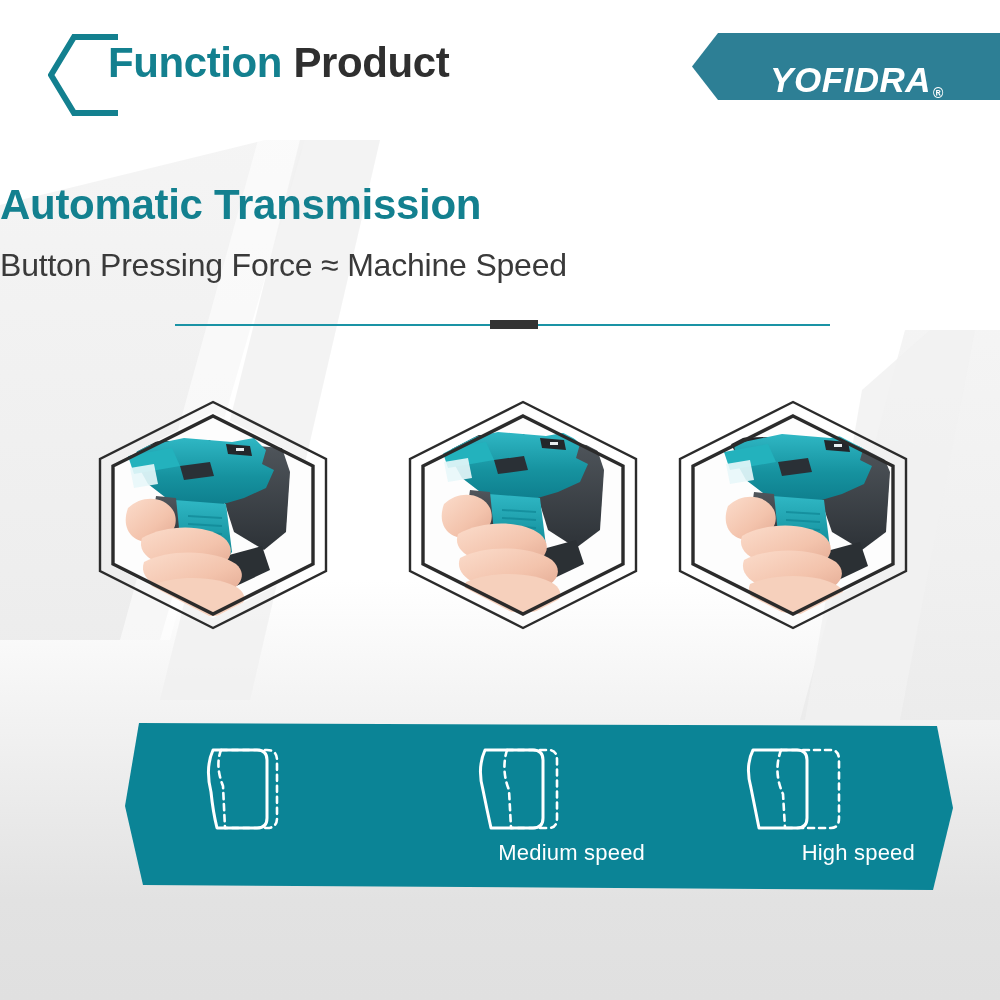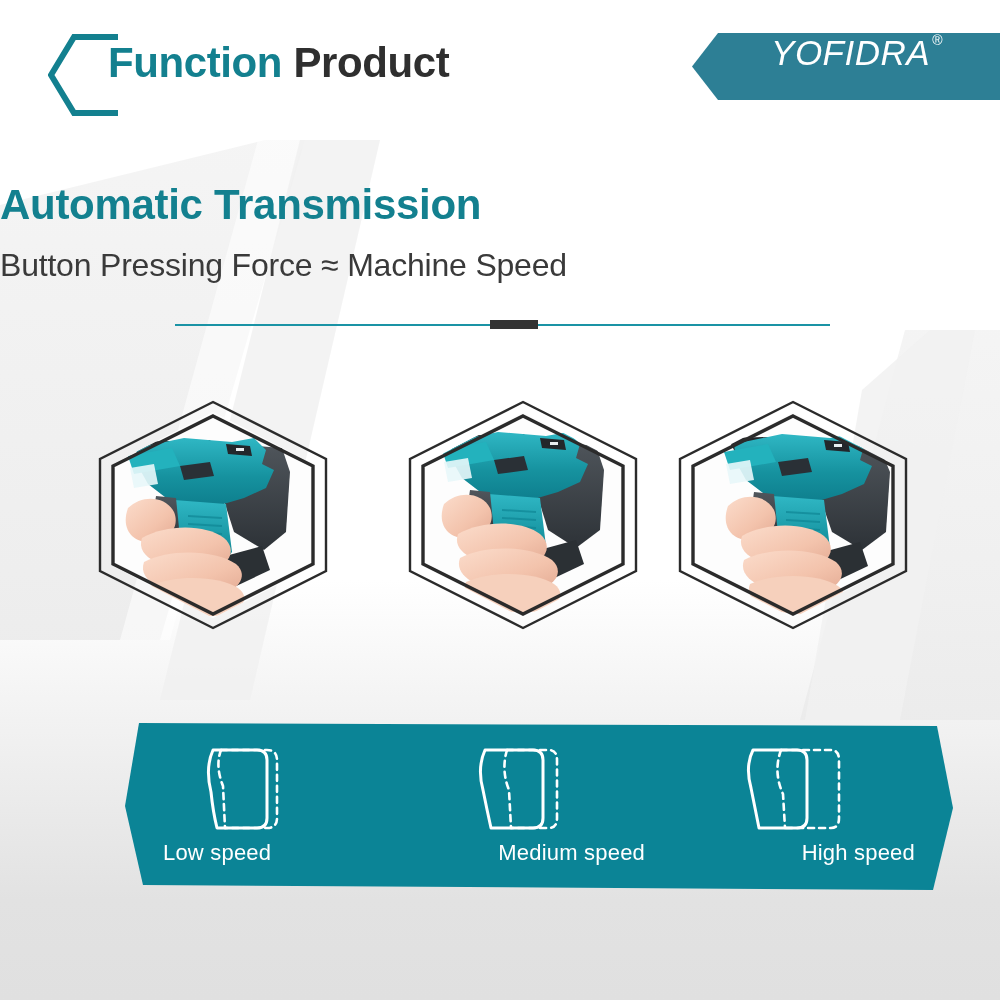--- a/index.html
+++ b/index.html
@@ -62,26 +62,26 @@
     top: 33px;
     width: 308px;
     height: 67px;
     background: #2d7f95;
     clip-path: polygon(26px 0, 100% 0, 100% 100%, 26px 100%, 0 50%);
   }
   .logo-text {
     position: absolute;
     left: 0; right: 0; top: 0; bottom: 0;
     display: flex;
-    align-items: flex-start;
+    align-items: flex-end;
     justify-content: center;
     padding-left: 22px;
     color: #ffffff;
     font-size: 35px;
-    font-weight: normal;
+    font-weight: bold;
     font-style: italic;
     letter-spacing: 0.5px;
     white-space: nowrap;
   }
   .logo-reg {
     font-size: 14px;
     font-style: normal;
     vertical-align: super;
     margin-left: 2px;
     line-height: 1;
@@ -393,21 +393,20 @@
 
       <div class="speed-item s1">
         <svg class="trigger-icon" viewBox="0 0 130 90">
 
           <path d="M 30 6 L 76 6 Q 86 6 86 16 L 86 74 Q 86 84 76 84 L 34 84" fill="none" stroke="#ffffff" stroke-width="2.6" stroke-dasharray="6 5" stroke-linecap="round"></path>
           <path d="M 30 6 Q 24 22 32 42 L 34 84" fill="none" stroke="#ffffff" stroke-width="2.6" stroke-dasharray="6 5" stroke-linecap="round"></path>
 
           <path d="M 22 6 L 66 6 Q 76 6 76 16 L 76 74 Q 76 84 66 84 L 26 84
                    Q 22 68 20 48 Q 14 24 22 6 Z" fill="none" stroke="#ffffff" stroke-width="3" stroke-linejoin="round"></path>
         </svg>
-        <div class="speed-label">Low speed</div>
       </div>
 
       <div class="speed-item s2">
         <svg class="trigger-icon" viewBox="0 0 130 90">
 
           <path d="M 44 6 L 86 6 Q 94 6 94 16 L 94 74 Q 94 84 86 84 L 48 84" fill="none" stroke="#ffffff" stroke-width="2.6" stroke-dasharray="6 5" stroke-linecap="round"></path>
           <path d="M 44 6 Q 38 26 46 46 L 48 84" fill="none" stroke="#ffffff" stroke-width="2.6" stroke-dasharray="6 5" stroke-linecap="round"></path>
 
           <path d="M 22 6 L 70 6 Q 80 6 80 16 L 80 74 Q 80 84 70 84 L 28 84
                    Q 24 66 20 46 Q 14 24 22 6 Z" fill="none" stroke="#ffffff" stroke-width="3" stroke-linejoin="round"></path>

